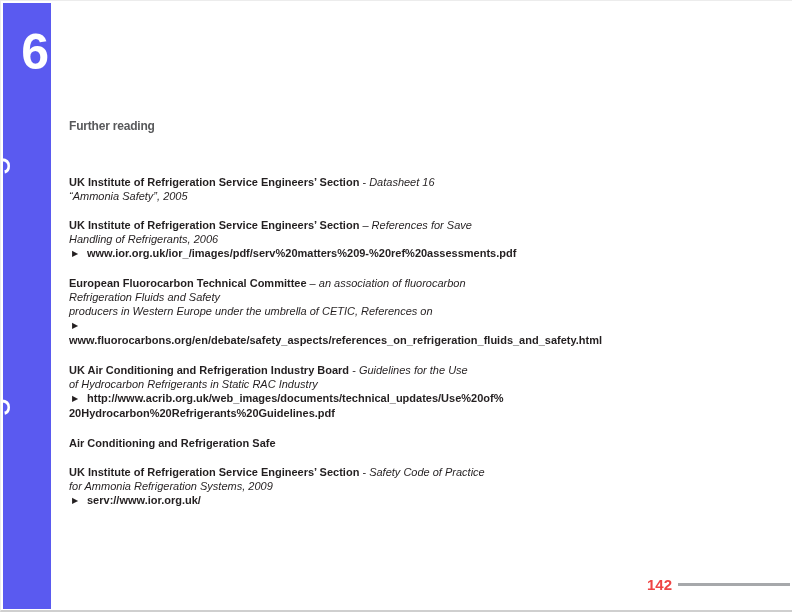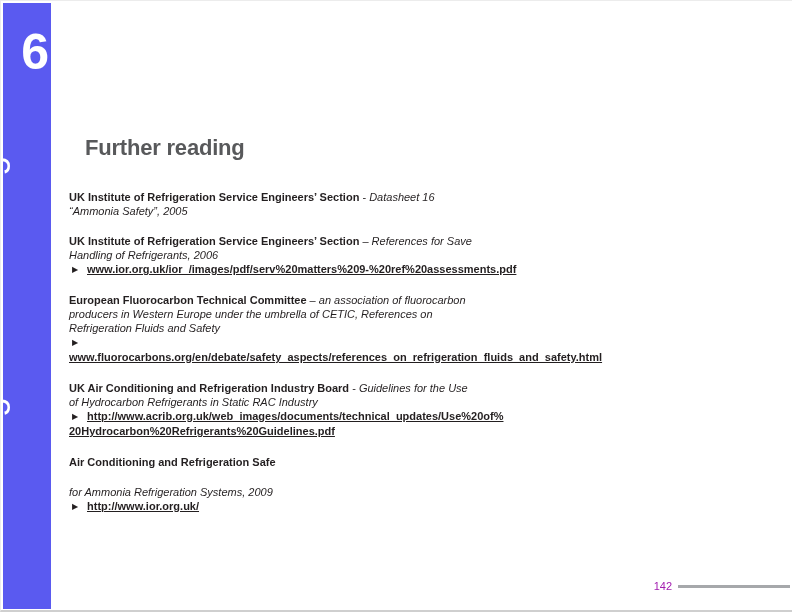--- a/index.html
+++ b/index.html
@@ -15,38 +15,38 @@
     position:absolute; top:24px; left:0; right:3px; text-align:right;
     font-size:50px; line-height:1; font-weight:bold; color:#ffffff; letter-spacing:-1px;
   }
   .chapter-title {
     position:absolute; left:6px; bottom:27px; white-space:nowrap;
     transform-origin:left bottom; transform:rotate(-90deg);
     font-size:36px; line-height:38px; font-weight:normal; color:#ffffff; letter-spacing:0.5px;
   }
   
   .heading {
-    position:absolute; left:68px; top:118px; margin:16px;
-    font-size:22px; font-weight:bold; color:#58595b; letter-spacing:-0.2px;
+    position:absolute; left:68px; top:118px; margin:0;
+    font-size:12px; font-weight:bold; color:#58595b; letter-spacing:-0.2px;
   }
   .refs {
     position:absolute; left:68px; top:173px; width:505px;
     font-size:11px; line-height:14px; color:#231f20;
   }
-  .ref { margin:16px 0 15px 0; }
+  .ref { margin:1px 0 15px 0; }
   .ref p { margin:0; }
   .ref-title { font-weight:bold; }
   .ref-sub, .ref-cont { font-style:italic; }
   .ref-link { margin-top:2px; line-height:15px; font-weight:bold; }
   .ref-link-cont { line-height:15px; font-weight:bold; margin-left:-4px; }
   .arrow { display:inline-block; width:18px; font-size:8px; font-family:"DejaVu Sans", sans-serif; font-weight:normal; vertical-align:1px; padding-left:3px; box-sizing:border-box; }
-  .url { color:#231f20; text-decoration:underline; cursor:pointer; }
+  .url { color:#231f20; cursor:pointer; }
   
   .footer { position:absolute; right:0; bottom:18px; display:flex; align-items:center; }
-  .page-num { color:#a21caf; font-weight:normal; font-size:11px; margin-right:6px; line-height:1; }
+  .page-num { color:#ef4444; font-weight:bold; font-size:15px; margin-right:6px; line-height:1; }
   .footer-rule { width:112px; height:3px; background:#a6a8ab; margin-right:2px; }
 </style>
 </head>
 <body>
 
 <div class="page">
 
   <aside class="sidebar">
     <div class="chapter-num">6</div>
     <div class="chapter-title">Safe Refrigerant Handling</div>
@@ -62,39 +62,40 @@
     </section>
 
     <section class="ref">
       <p class="ref-head"><span class="ref-title">UK Institute of Refrigeration Service Engineers’ Section</span><span class="ref-sep"> – </span><span class="ref-sub">References for Save</span></p>
       <p class="ref-cont">Handling of Refrigerants, 2006</p>
       <p class="ref-link"><span class="arrow">▶</span><a class="url">www.ior.org.uk/ior_/images/pdf/serv%20matters%209-%20ref%20assessments.pdf</a></p>
     </section>
 
     <section class="ref">
       <p class="ref-head"><span class="ref-title">European Fluorocarbon Technical Committee</span><span class="ref-sep"> – </span><span class="ref-sub">an association of fluorocarbon</span></p>
+      <p class="ref-cont">Refrigeration Fluids and Safety</p>
       <p class="ref-cont">producers in Western Europe under the umbrella of CETIC, References on</p>
-      <p class="ref-cont">Refrigeration Fluids and Safety</p>
       <p class="ref-link"><span class="arrow">▶</span><a class="url">www.fluorocarbons.org/en/debate/safety_aspects/references_on_refrigeration_fluids_and_safety.html</a></p>
     </section>
 
     <section class="ref">
       <p class="ref-head"><span class="ref-title">UK Air Conditioning and Refrigeration Industry Board</span><span class="ref-sep"> - </span><span class="ref-sub">Guidelines for the Use</span></p>
       <p class="ref-cont">of Hydrocarbon Refrigerants in Static RAC Industry</p>
       <p class="ref-link"><span class="arrow">▶</span><a class="url">http://www.acrib.org.uk/web_images/documents/technical_updates/Use%20of%</a></p>
       <p class="ref-link-cont"><a class="url">20Hydrocarbon%20Refrigerants%20Guidelines.pdf</a></p>
     </section>
 
     <section class="ref">
       <p class="ref-head"><span class="ref-title">Air Conditioning and Refrigeration Safe</span></p>
     </section>
 
     <section class="ref">
+      <p class="ref-head"><span class="ref-title">UK Institute of Refrigeration Service Engineers’ Section</span><span class="ref-sep"> - </span><span class="ref-sub">Safety Code of Practice</span></p>
       <p class="ref-cont">for Ammonia Refrigeration Systems, 2009</p>
-      <p class="ref-link"><span class="arrow">▶</span><a class="url">http://www.ior.org.uk/</a></p>
+      <p class="ref-link"><span class="arrow">▶</span><a class="url">serv://www.ior.org.uk/</a></p>
     </section>
 
   </div>
 
   <div class="footer">
     <span class="page-num">142</span>
     <span class="footer-rule"></span>
   </div>
 
 </div>

